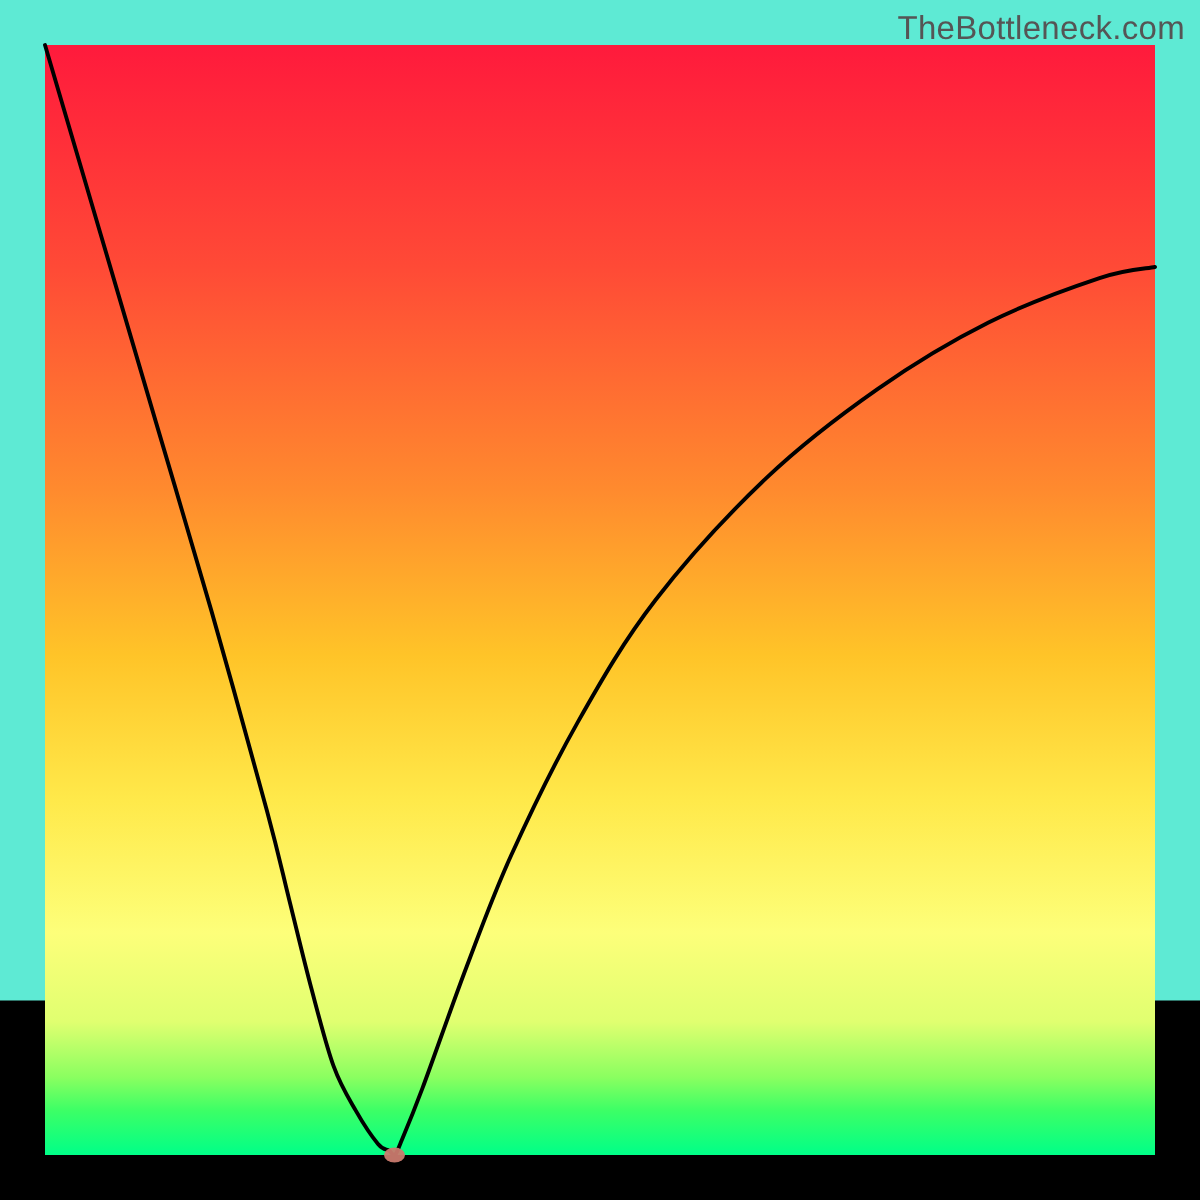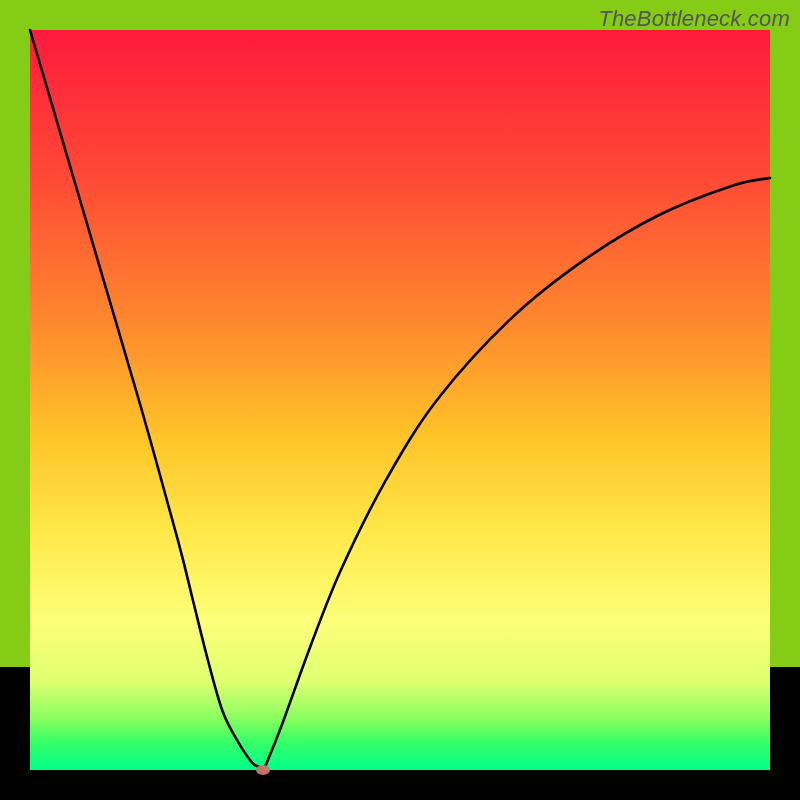--- a/index.html
+++ b/index.html
@@ -1,22 +1,21 @@
 <!DOCTYPE html>
 <html><head>
 <meta charset="utf-8">
 <style>
   * { margin: 0; padding: 0; box-sizing: border-box; }
   html, body { width: 800px; height: 800px; overflow: hidden; background: #000; }
   .frame {
     position: relative;
     width: 800px;
     height: 667px;
-    background: #84cc16;
-    font-style: italic;
+    background: #5eead4;
   }
   .plot-area {
     position: absolute;
     left: 30px;
     top: 30px;
     width: 740px;
     height: 740px;
     background: linear-gradient(to bottom,
       #ff1a3c 0%,
       #ff4a36 20%,

